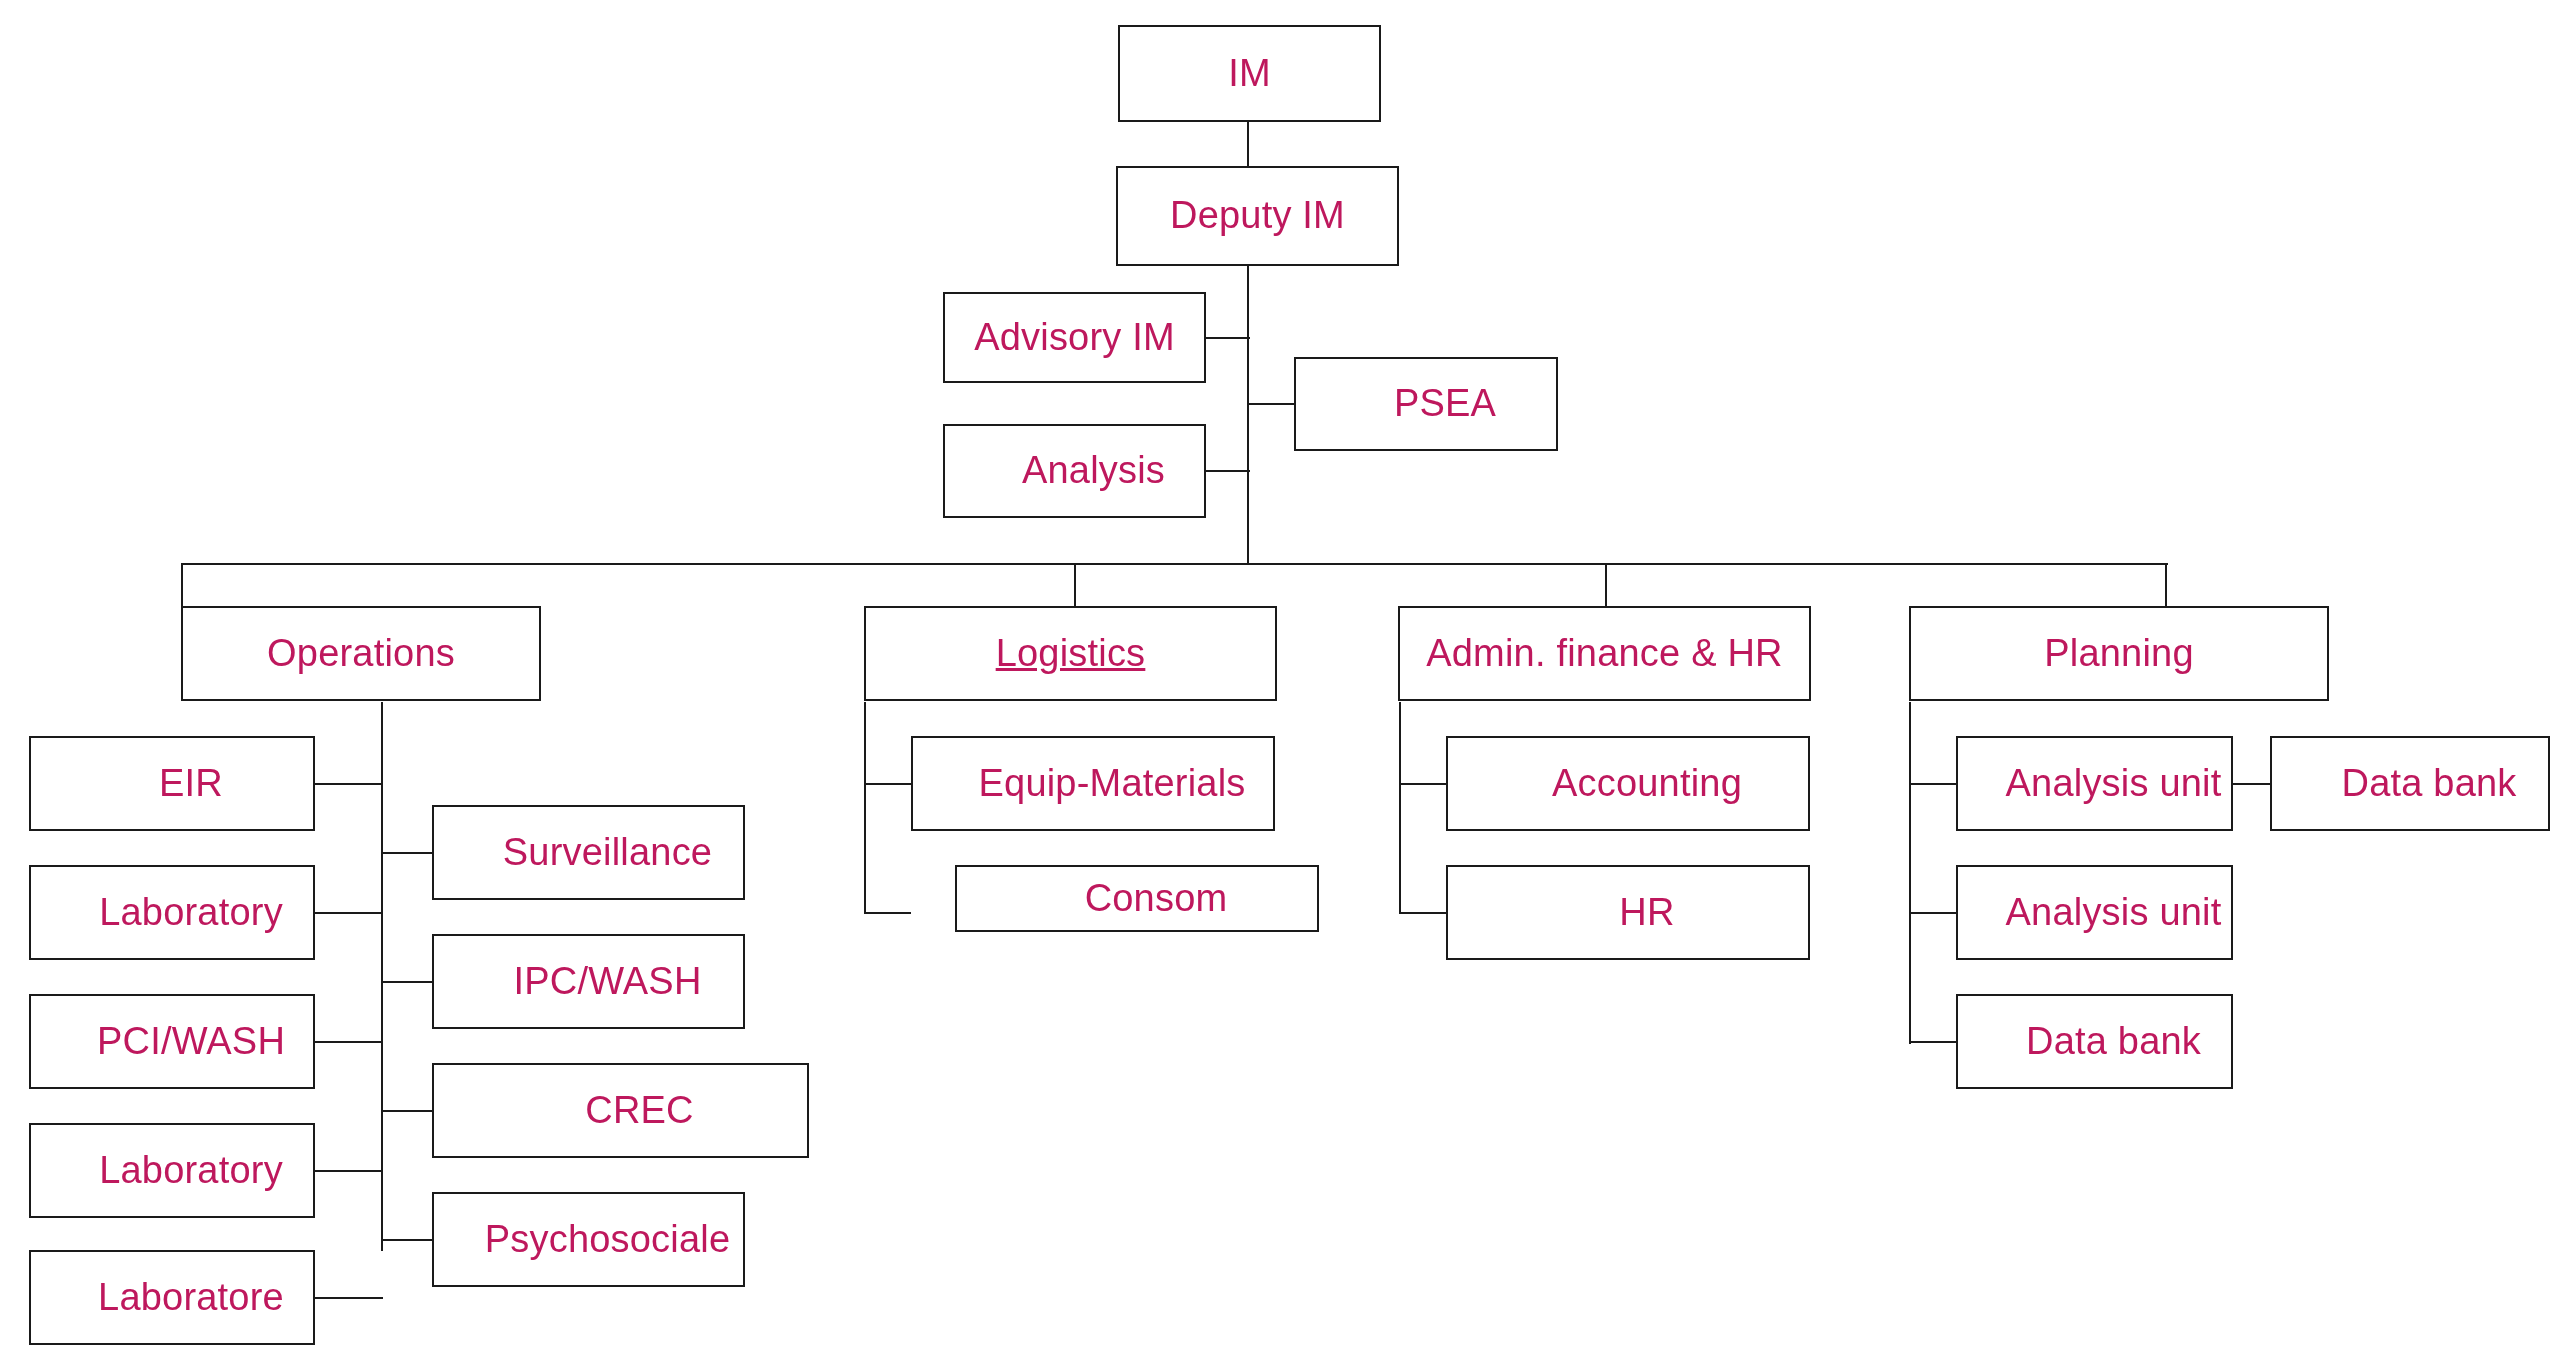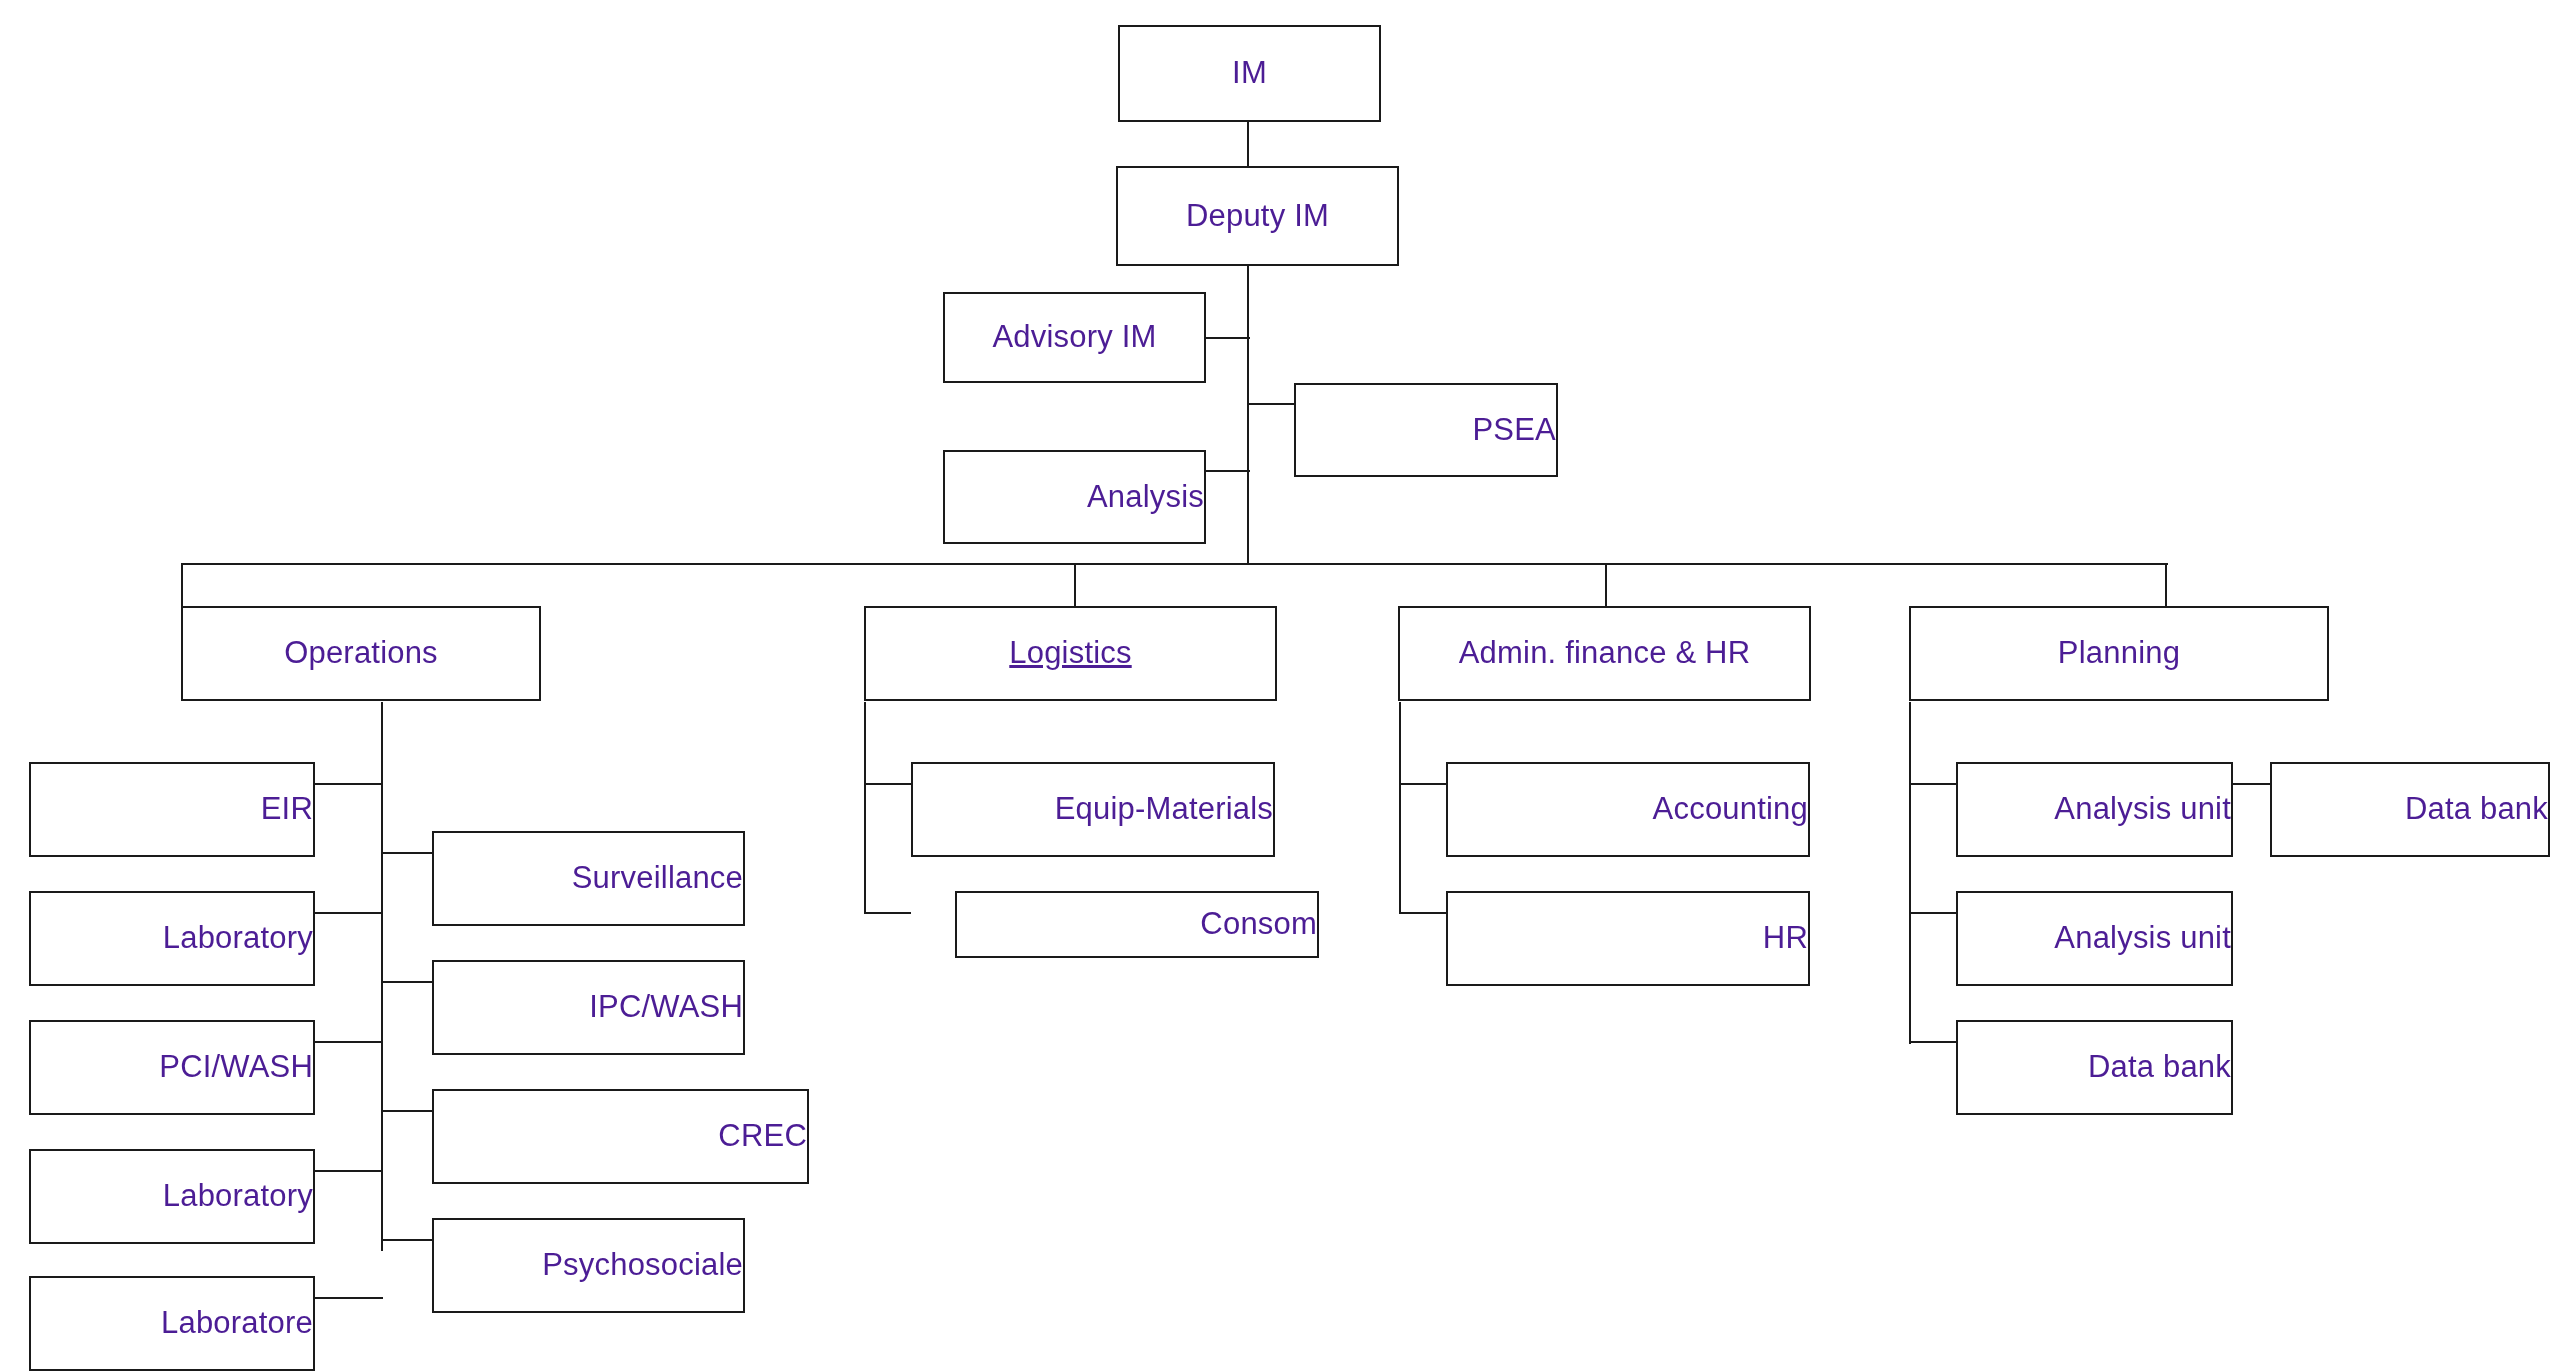--- a/index.html
+++ b/index.html
@@ -15,28 +15,28 @@
     font-family: "Liberation Sans", sans-serif;
     overflow: hidden;
   }
   .node {
     position: absolute;
     box-sizing: border-box;
     border: 2.3px solid #1a1a1a;
     background: #ffffff;
     display: flex;
     align-items: center;
-    color: #4c1d95;
-    font-size: 31px;
+    color: #be185d;
+    font-size: 38px;
     line-height: 1.1;
     letter-spacing: 0.2px;
     z-index: 3;
   }
   .node.center { justify-content: center; }
-  .node.left   { justify-content: flex-end; padding-left: 38px; margin-top: 26px; }
+  .node.left   { justify-content: center; padding-left: 38px; }
   .node .label { white-space: nowrap; }
 
   .edge {
     position: absolute;
     background: #1a1a1a;
     z-index: 1;
   }
   .edge.h { height: 2.3px; }
   .edge.v { width: 2.3px; }
 </style>

